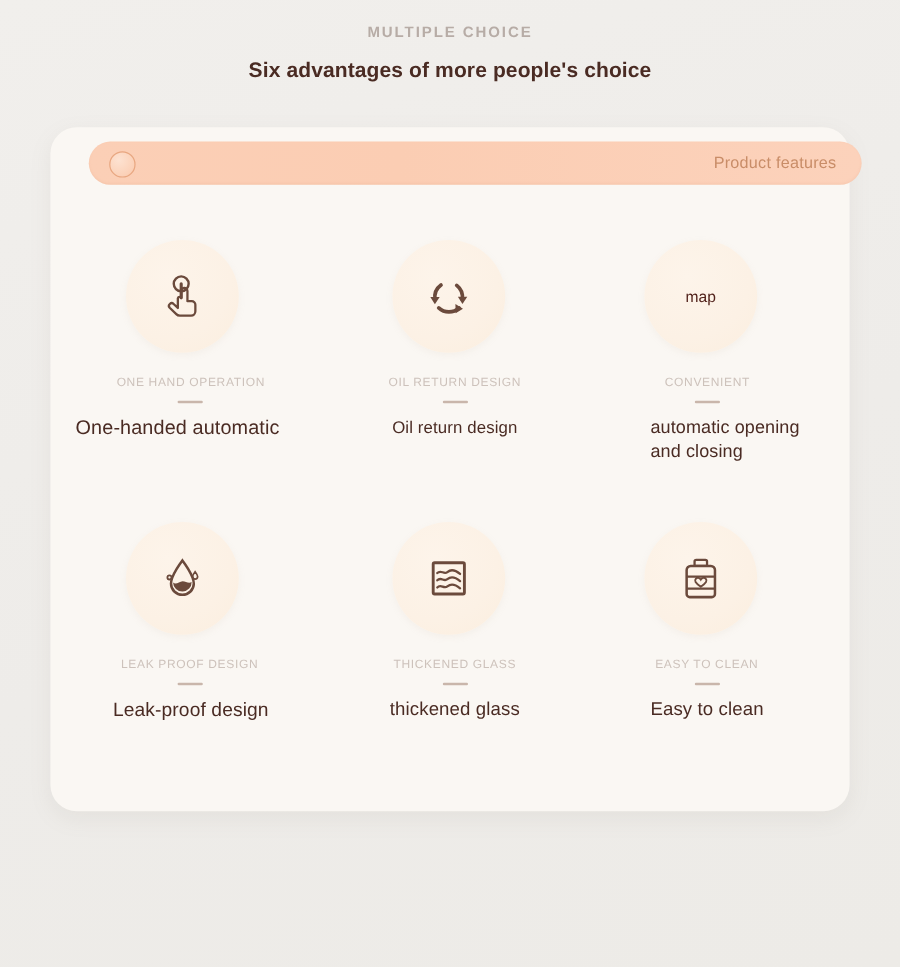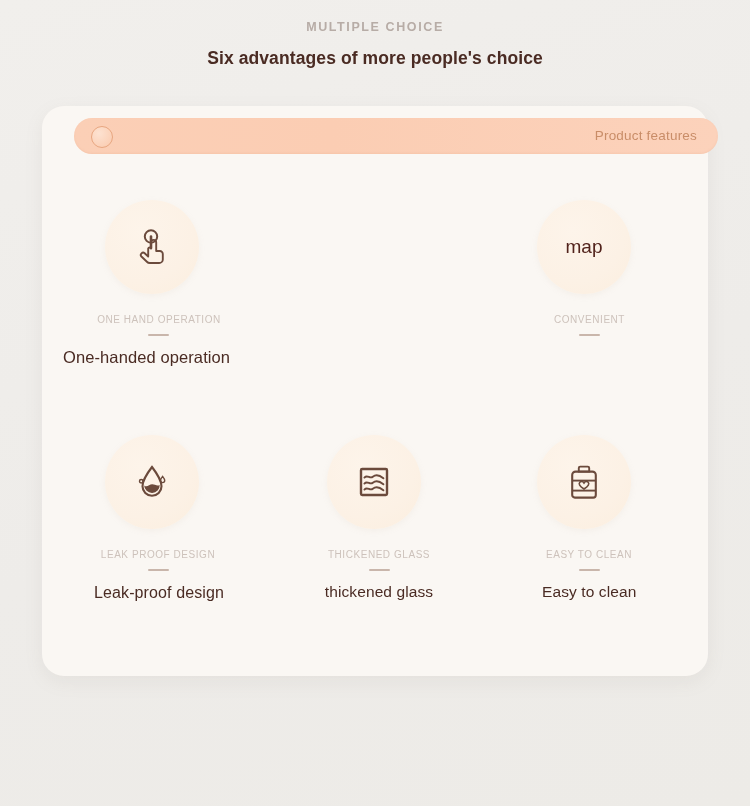--- a/index.html
+++ b/index.html
@@ -118,21 +118,21 @@
     align-items: center;
     justify-content: center;
     box-shadow: 0 2px 6px rgba(200,175,155,0.10);
   }
   .cell.c0 .icon-circle { margin-left: 47px; }
   .cell.c1 .icon-circle { margin-left: 48px; }
   .cell.c2 .icon-circle { margin-left: 48px; }
 
   .icon-circle svg { display: block; }
   .icon-text {
-    font-size: 19px;
+    font-size: 13px;
     color: #52231c;
     font-family: "Liberation Sans", sans-serif;
   }
 
   .caption {
     margin-top: 20px;
     text-align: center;
     font-size: 10px;
     letter-spacing: 0.55px;
     color: #cdc2bb;
@@ -191,30 +191,51 @@
         <div class="cell c0">
           <div class="icon-circle">
             <svg width="46" height="46" viewBox="0 0 46 46" fill="none" aria-hidden="true">
               <circle cx="22" cy="12.5" r="6.2" stroke="#6b4a3c" stroke-width="2"></circle>
               <path d="M22 12.5 L22 24" stroke="#6b4a3c" stroke-width="2.6" stroke-linecap="round"></path>
               <path d="M22 24.5 V18.5 a2.6 2.6 0 0 1 5.2 0 V27 h3.6 a3 3 0 0 1 3 3 v5.4 a3.6 3.6 0 0 1 -3.6 3.6 h-9.4 a4 4 0 0 1 -2.9 -1.25 L12.4 32.5 a2.3 2.3 0 0 1 3.3 -3.2 l3.5 3.3 V24.5 a1.45 1.45 0 0 1 2.8 0Z" stroke="#6b4a3c" stroke-width="1.9" stroke-linejoin="round" fill="none"></path>
             </svg>
           </div>
           <div class="caption">ONE HAND OPERATION</div>
           <div class="dash"></div>
-          <div class="title">One-handed operation</div>
-        </div>
-
+          <div class="title">One-handed automatic</div>
+        </div>
+
+        <div class="cell c1">
+          <div class="icon-circle">
+            <svg width="46" height="46" viewBox="0 0 46 46" fill="none" aria-hidden="true">
+              <g stroke="#6b4a3c" stroke-width="3.1" stroke-linecap="round" fill="none">
+                <path d="M16.5 13.5 A12.5 12.5 0 0 0 11.6 25.8"></path>
+                <path d="M29.6 13.8 A12.5 12.5 0 0 1 34.2 25.6"></path>
+                <path d="M31.6 32.6 A12.5 12.5 0 0 1 14.6 32.6"></path>
+              </g>
+              <g fill="#6b4a3c">
+                <path d="M11.4 29.6 L7.6 23.6 L15.4 23.4 Z"></path>
+                <path d="M34.4 29.4 L30.6 23.3 L38.4 23.2 Z"></path>
+                <path d="M28.6 37.6 L34.6 33.6 L34.3 29.2 Z" opacity="0"></path>
+                <path d="M34.8 33.2 L28.7 37.1 L28.5 29.3 Z"></path>
+              </g>
+            </svg>
+          </div>
+          <div class="caption">OIL RETURN DESIGN</div>
+          <div class="dash"></div>
+          <div class="title">Oil return design</div>
+        </div>
 
         <div class="cell c2">
           <div class="icon-circle">
             <span class="icon-text">map</span>
           </div>
           <div class="caption">CONVENIENT</div>
           <div class="dash"></div>
+          <div class="title">automatic opening and closing</div>
         </div>
 
       </div>
 
       <div class="row r1">
 
         <div class="cell c0">
           <div class="icon-circle">
             <svg width="46" height="46" viewBox="0 0 46 46" fill="none" aria-hidden="true">
               <path d="M23 8 C23 8 32.5 20.4 32.5 27.2 a9.5 9.5 0 0 1 -19 0 C13.5 20.4 23 8 23 8 Z" stroke="#6b4a3c" stroke-width="2.1" fill="none"></path>

